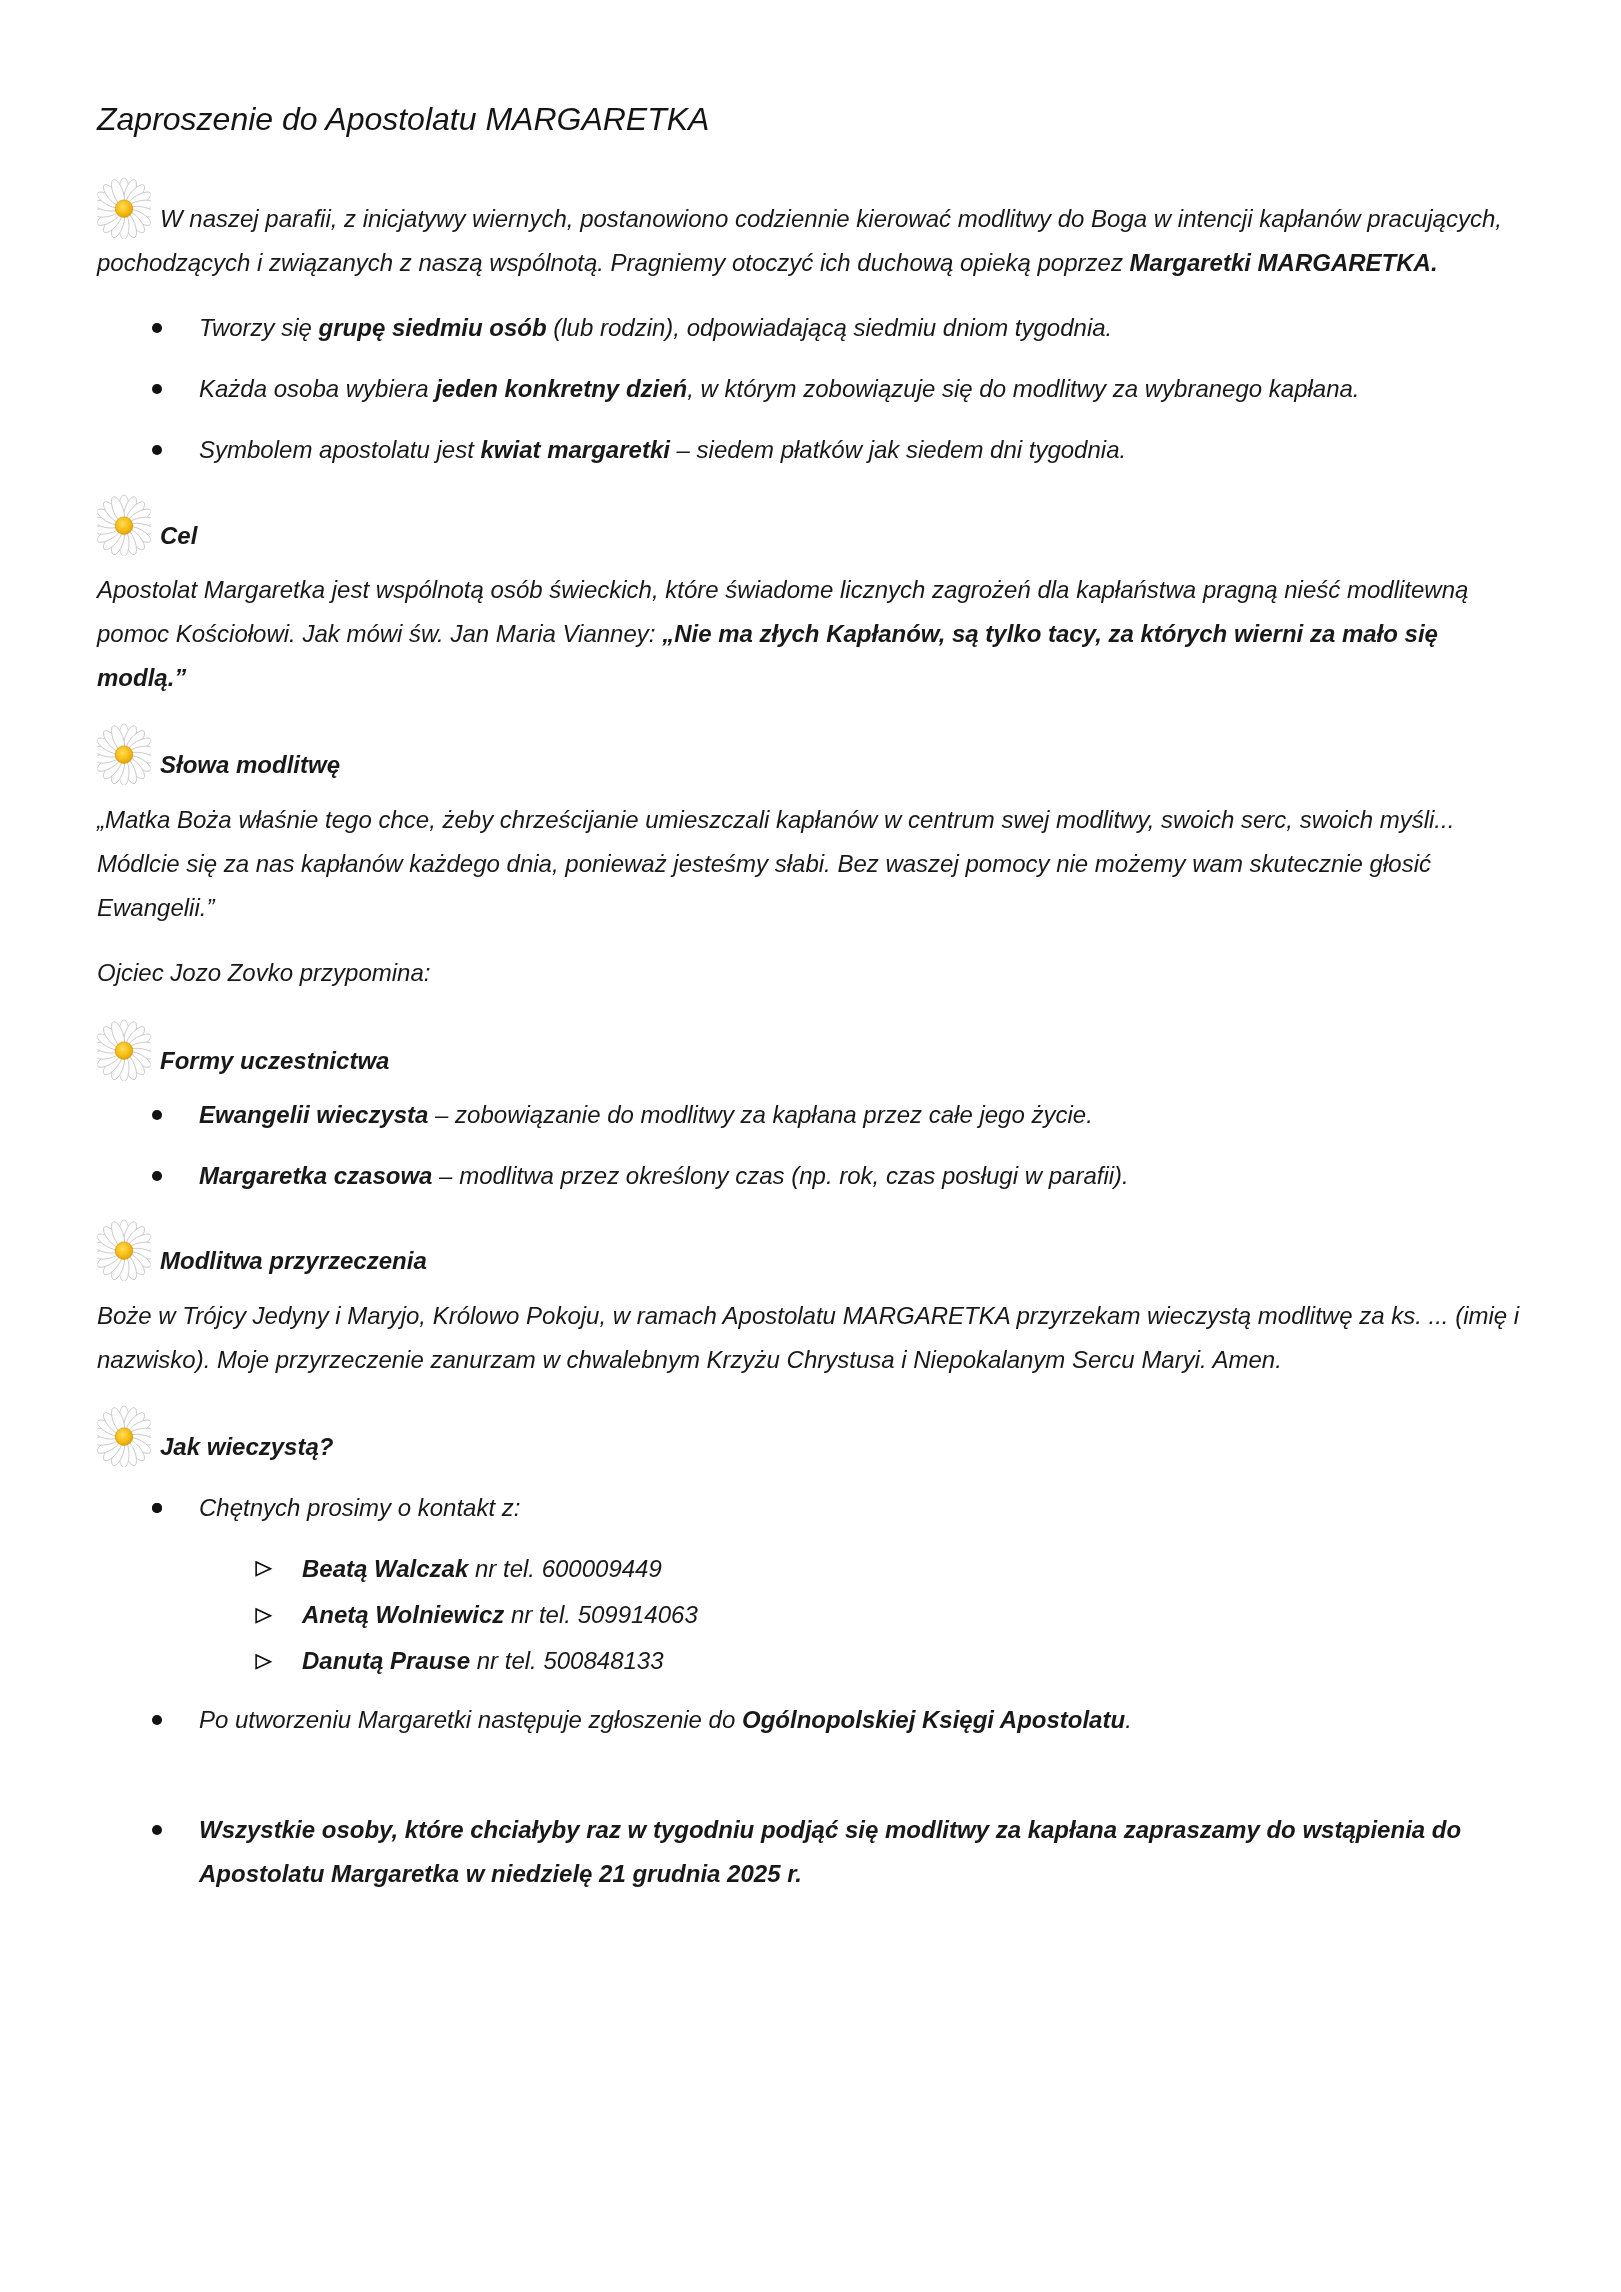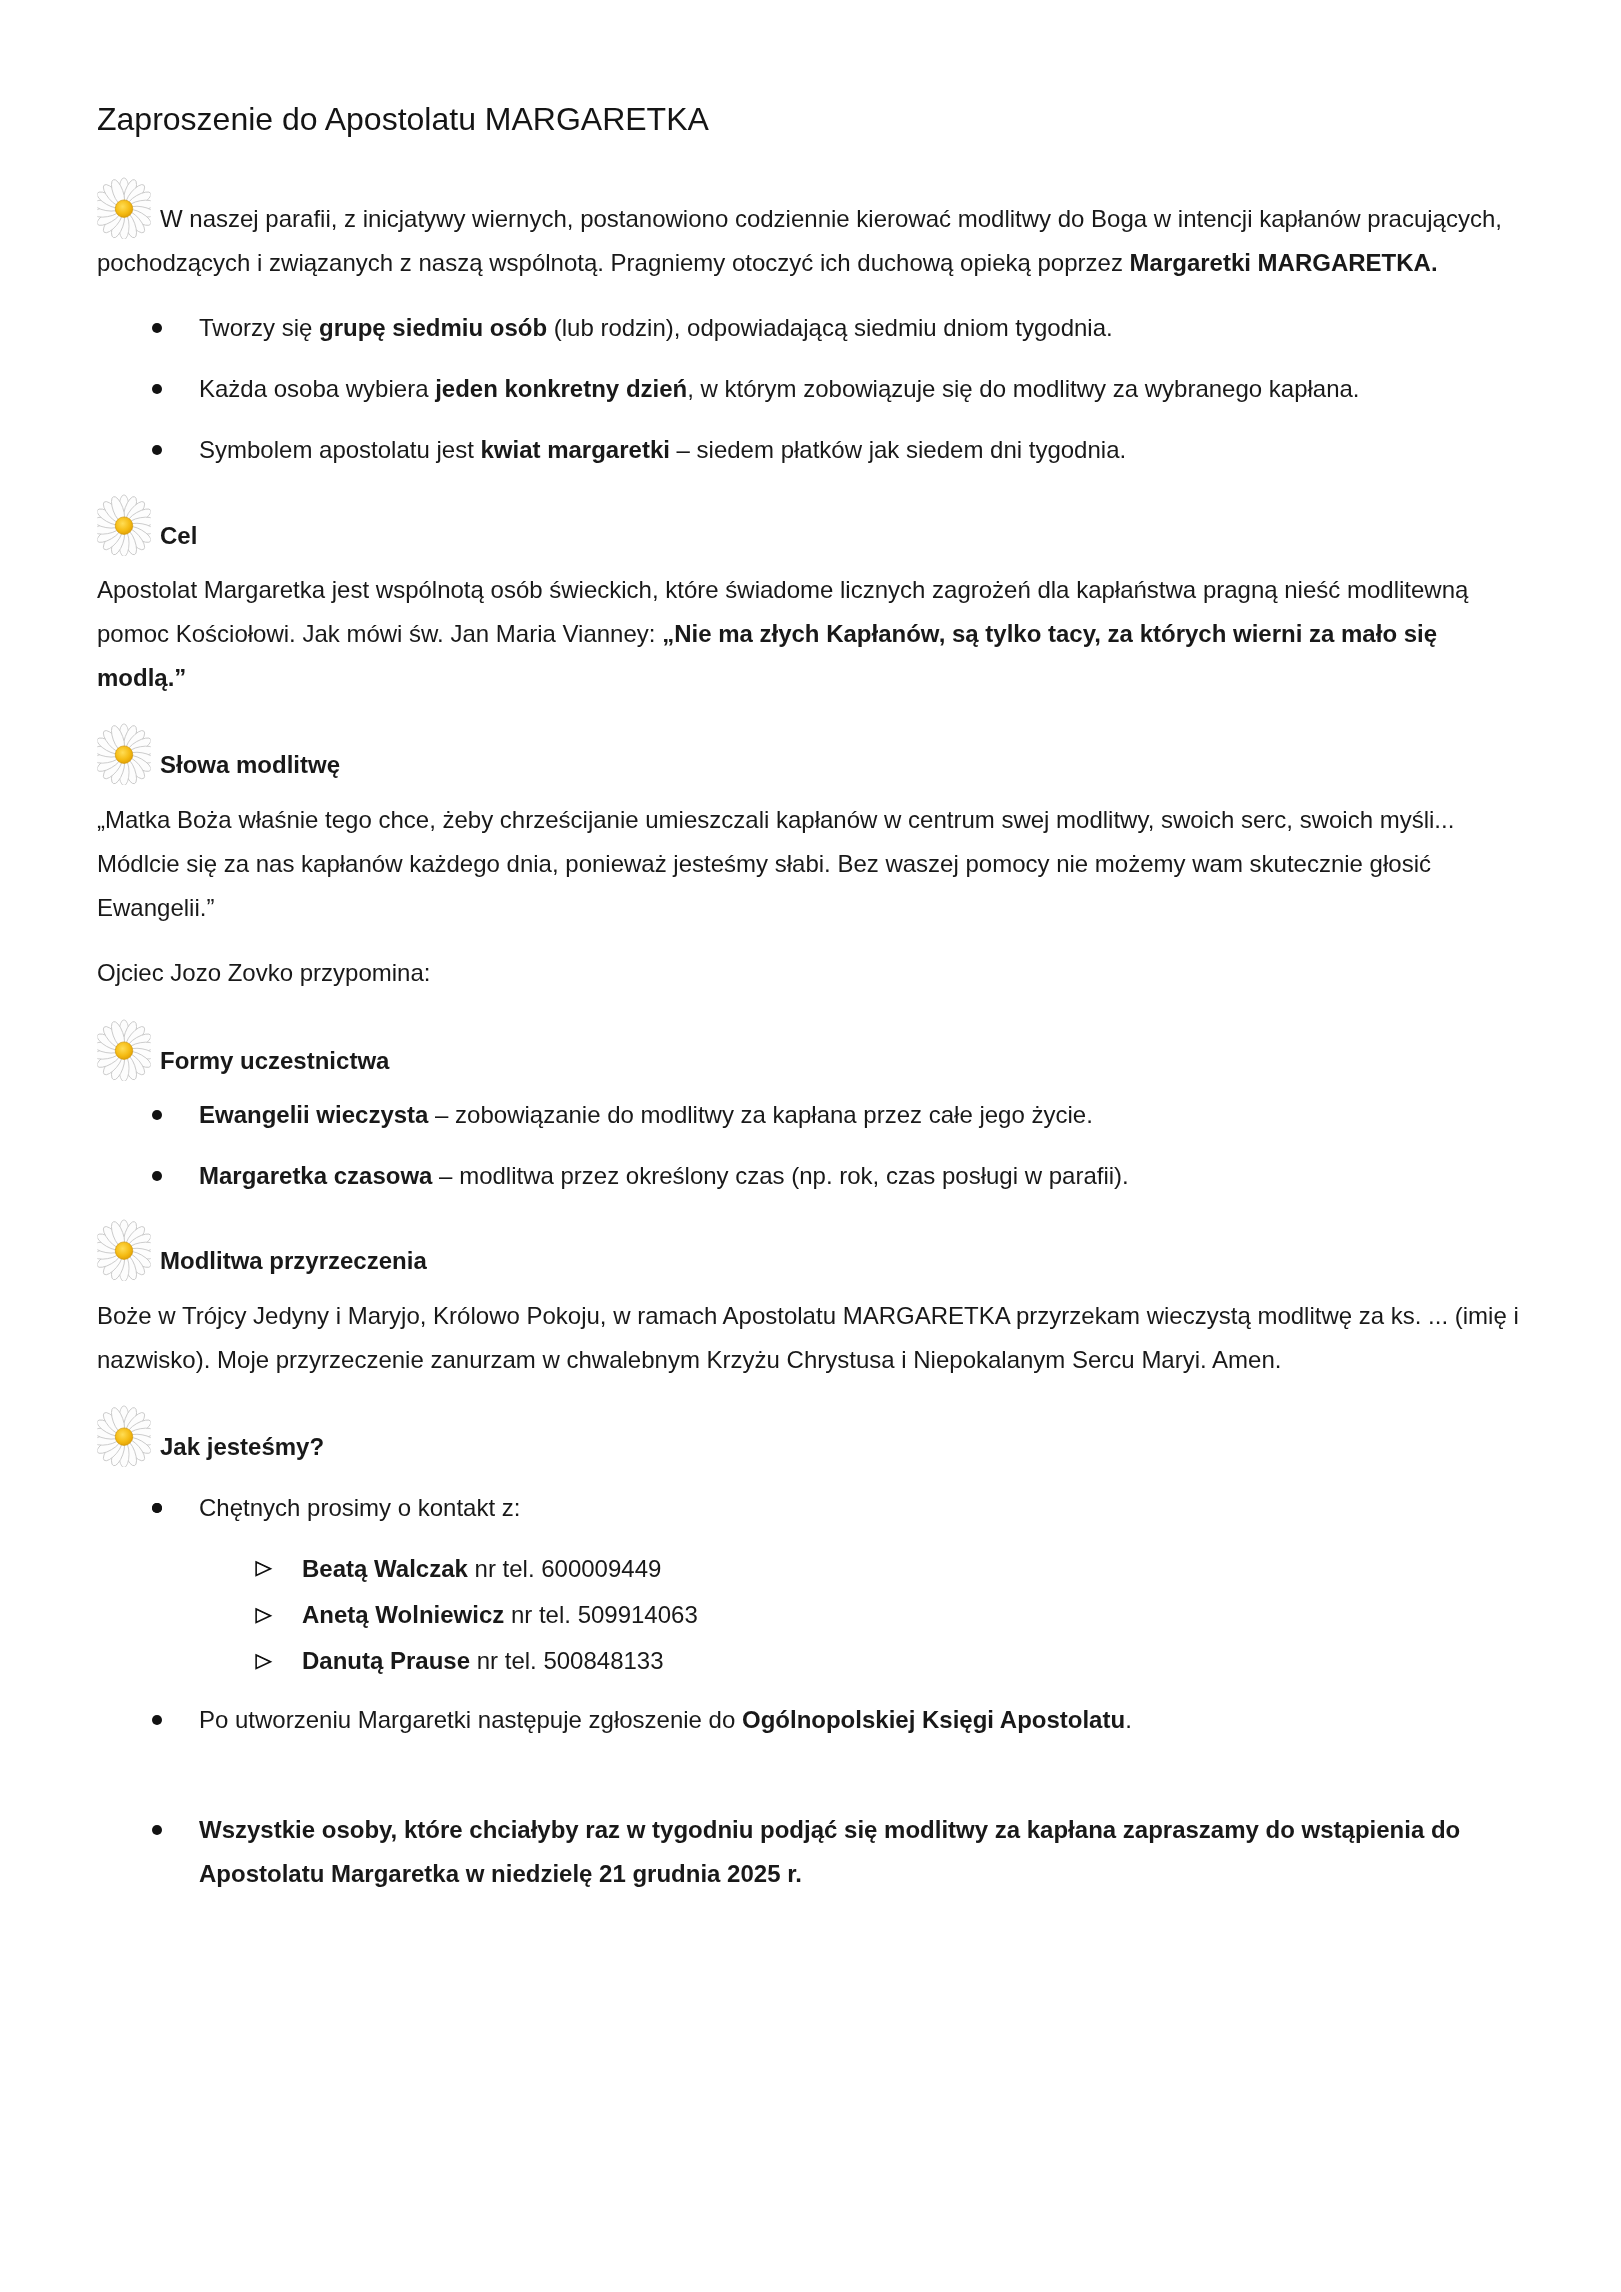--- a/index.html
+++ b/index.html
@@ -1,20 +1,20 @@
 <!DOCTYPE html>
 <html lang="pl" style="font-size:14.3px"><head>
 <meta charset="utf-8">
 <style>
   html,body{margin:0;padding:0;}
   body{
     width:1621px;height:2293px;background:#ffffff;overflow:hidden;
     color:#191919;font-family:"Liberation Sans","DejaVu Sans",sans-serif;
   }
-  .doc{padding:100px 99px 0 97px;font-size:24px;line-height:44px;}
+  .doc{padding:100px 99px 0 97px;font-size:24px;line-height:44px;font-style:italic;}
   h1.title{font-size:32px;font-weight:400;line-height:39px;margin:0 0 36px 0;color:#151515;}
   .daisy{width:54px;height:64px;vertical-align:-12.5px;margin-right:9px;display:inline-block;}
   .para{margin:0 0 21.5px 0;}
   .heading-row{margin:12.5px 0 10.7px 0;}
   .heading{font-weight:700;}
   ul.bullets{list-style:none;margin:3.6px 0 19.7px 0;padding:0;}
   ul.bullets > li{position:relative;padding-left:102px;margin:0 0 17px 0;}
   .dot{position:absolute;left:55px;top:17px;width:9.9px;height:9.9px;border-radius:50%;background:#121212;}
   ul.sub{list-style:none;margin:18px 0 0 0;padding:0;}
   ul.sub > li{position:relative;padding-left:103px;line-height:41px;margin:0 0 5.4px 0;}
@@ -97,21 +97,21 @@
     <li><span class="dot"></span><span><span class="b">Margaretka czasowa</span><span> – modlitwa przez określony czas (np. rok, czas posługi w parafii).</span></span></li>
   </ul>
 
   <div class="heading-row"><svg class="daisy" viewBox="0 0 60 72" width="54" height="64">
         <use href="#daisy"></use>
       </svg><span class="heading">Modlitwa przyrzeczenia</span></div>
   <p class="para"><span>Boże w Trójcy Jedyny i Maryjo, Królowo Pokoju, w ramach Apostolatu MARGARETKA przyrzekam wieczystą modlitwę za ks. ... (imię i nazwisko). Moje przyrzeczenie zanurzam w chwalebnym Krzyżu Chrystusa i Niepokalanym Sercu Maryi. Amen.</span></p>
 
   <div class="heading-row"><svg class="daisy" viewBox="0 0 60 72" width="54" height="64">
         <use href="#daisy"></use>
-      </svg><span class="heading">Jak jesteśmy?</span></div>
+      </svg><span class="heading">Jak wieczystą?</span></div>
   <ul class="bullets">
     <li><span class="dot"></span></li>
     <li><span class="dot"></span><span><span>Chętnych prosimy o kontakt z:</span></span>
       <ul class="sub">
         <li><svg class="arrow" viewBox="0 0 24 24" width="21.5" height="21.5">
               <use href="#arrowhead"></use>
             </svg><span><span class="b">Beatą Walczak</span><span> nr tel. 600009449</span></span></li>
         <li><svg class="arrow" viewBox="0 0 24 24" width="21.5" height="21.5">
               <use href="#arrowhead"></use>
             </svg><span><span class="b">Anetą Wolniewicz</span><span> nr tel. 509914063</span></span></li>

